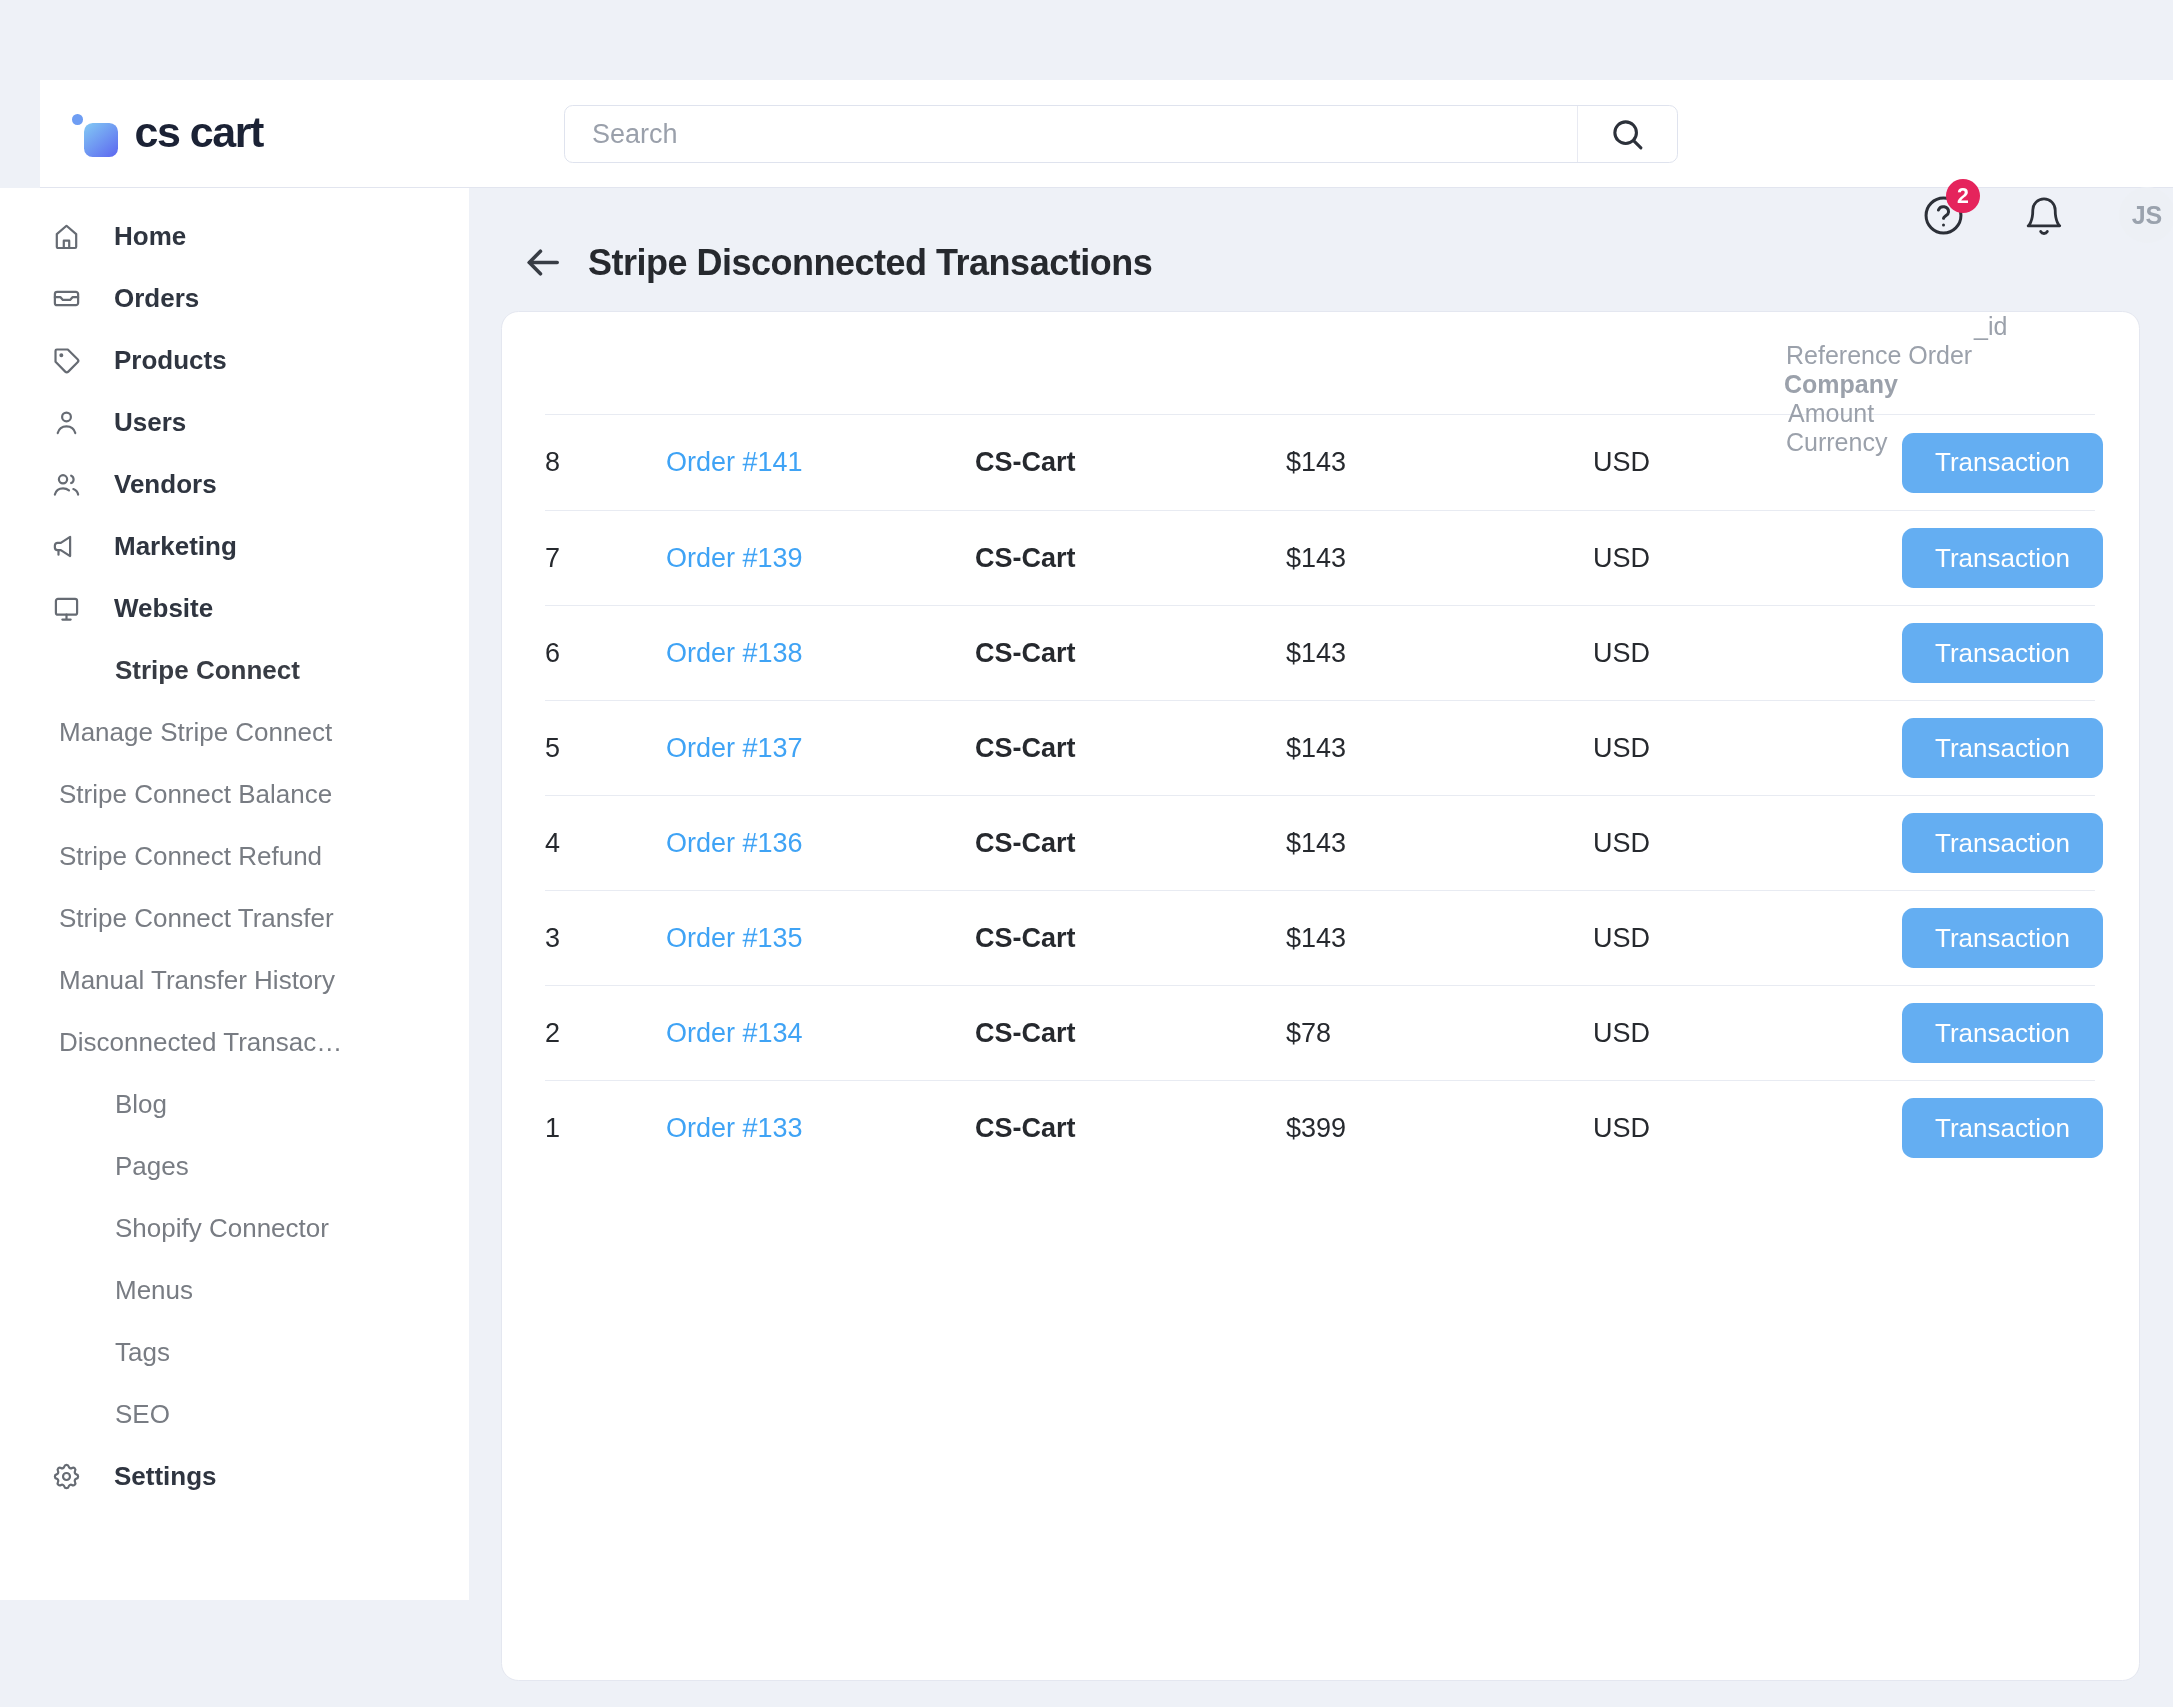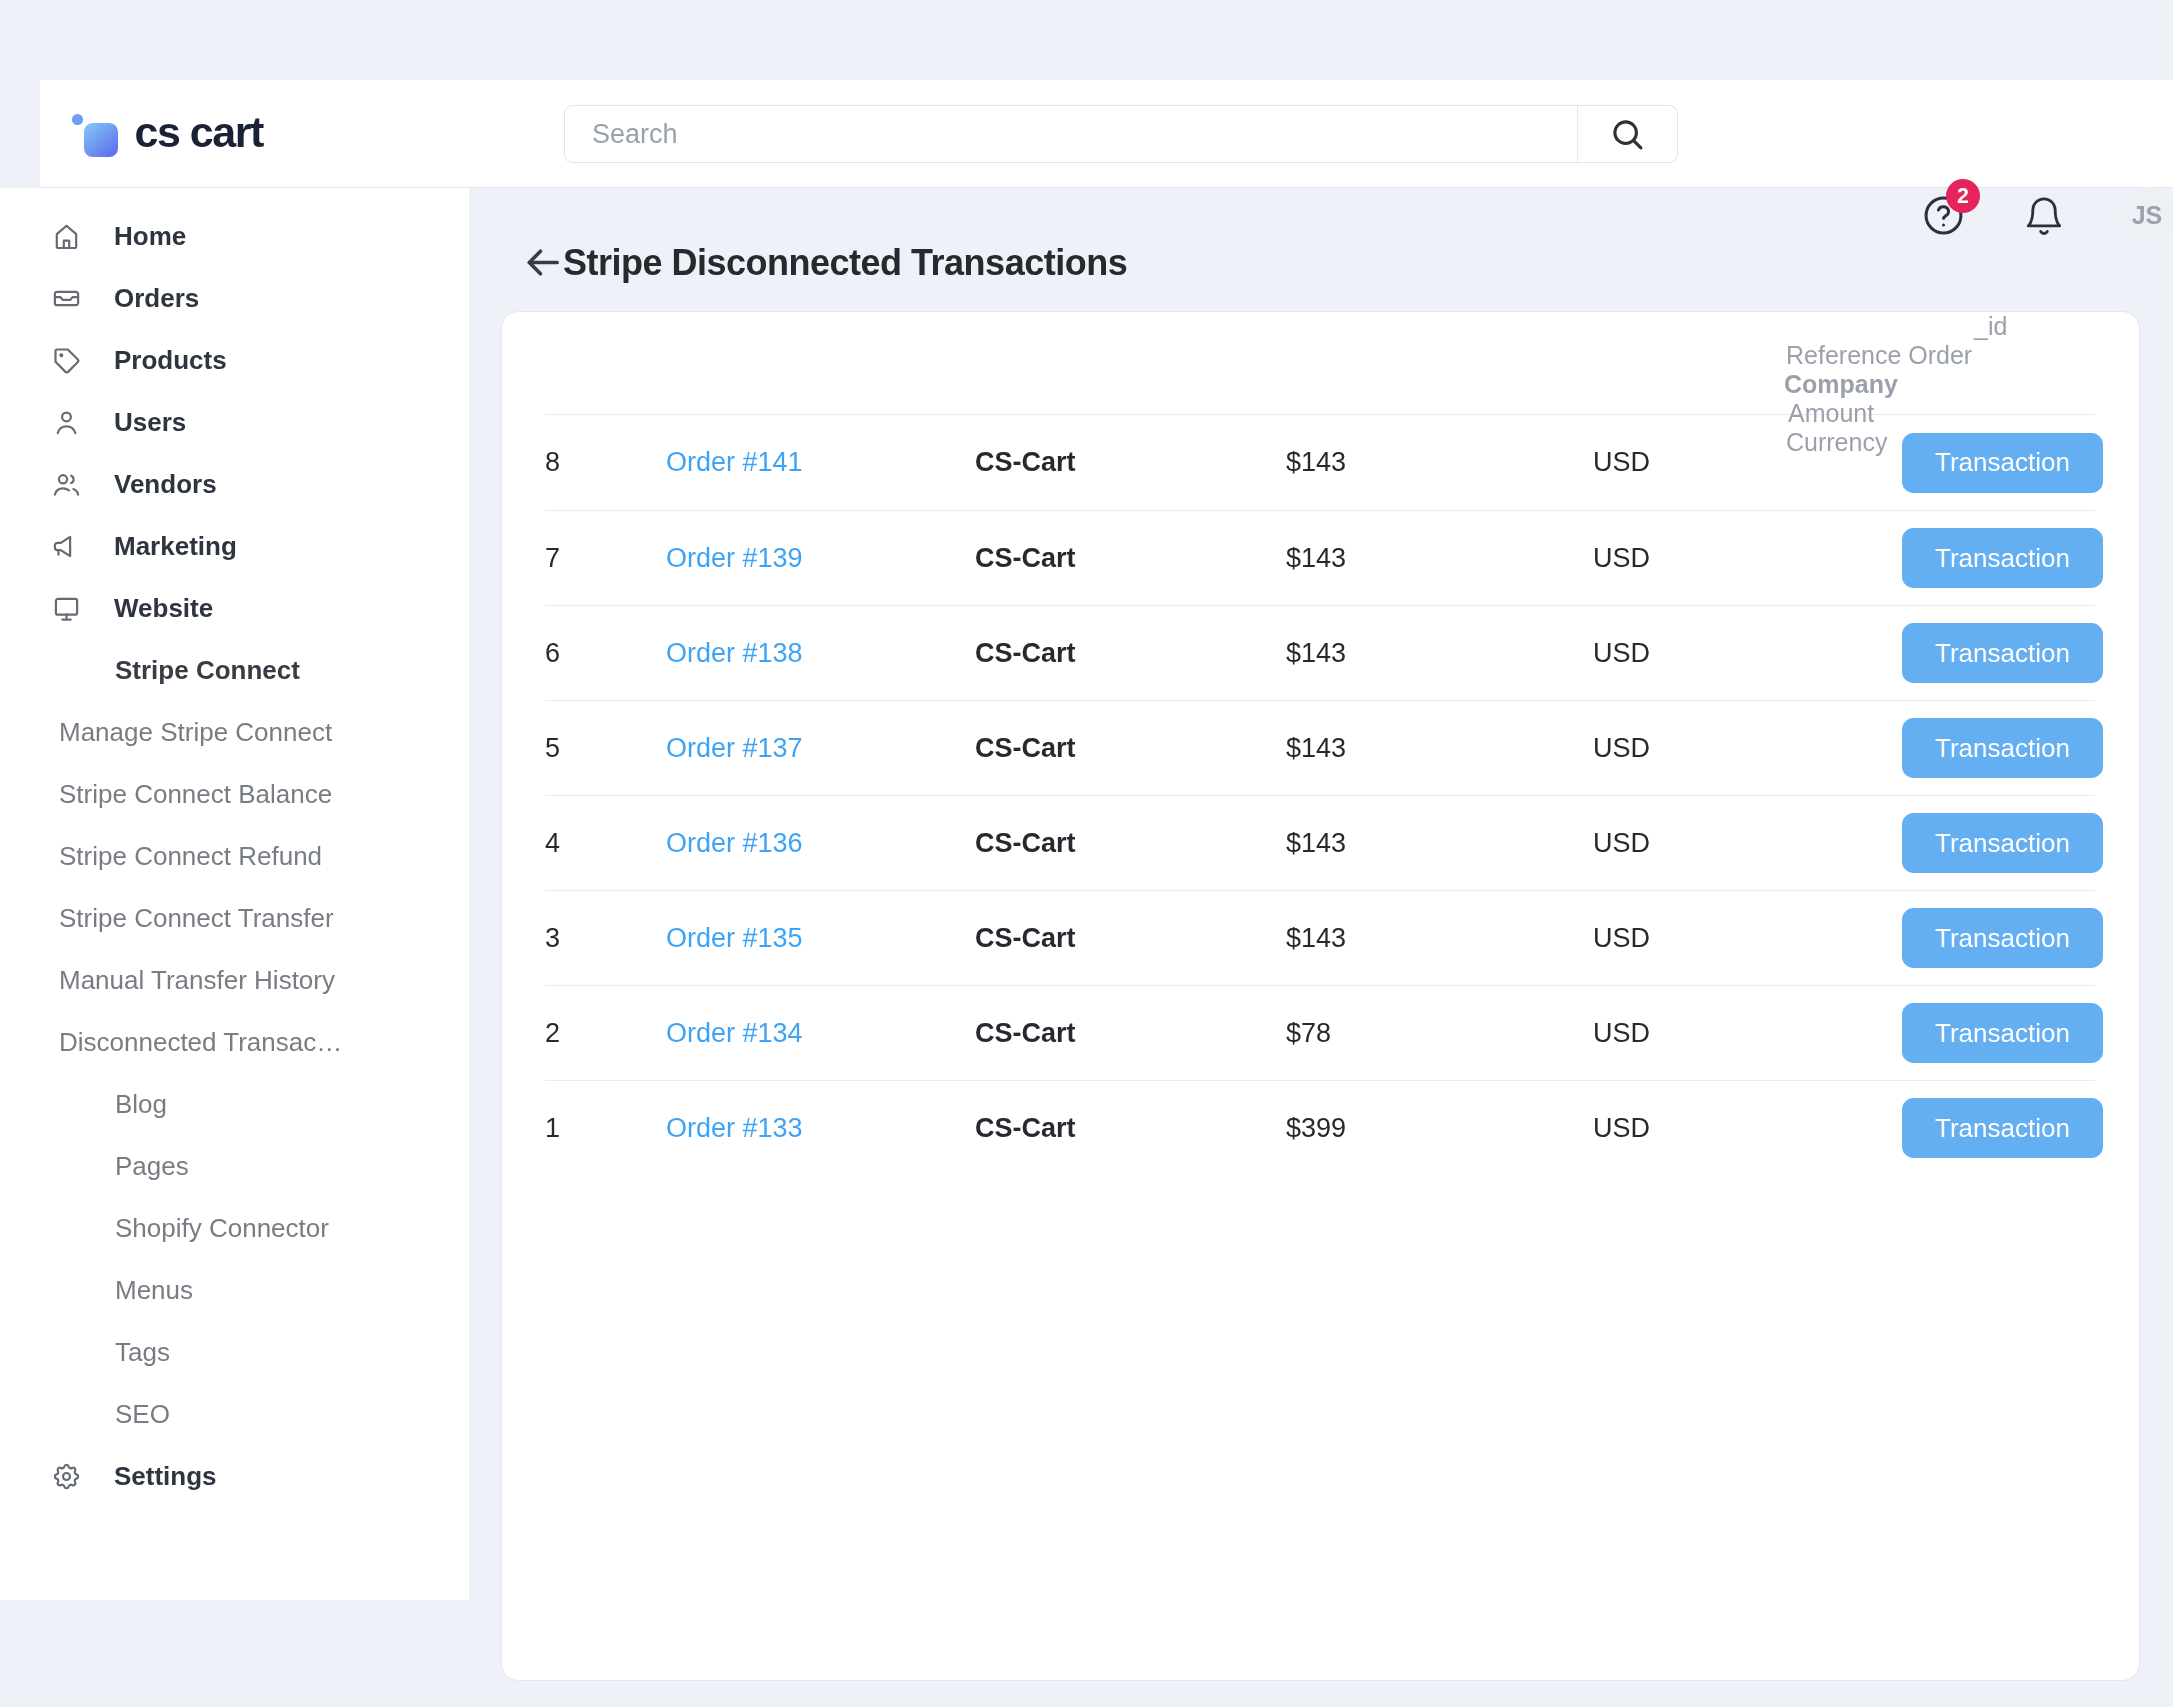--- a/index.html
+++ b/index.html
@@ -67,21 +67,21 @@
   .lvl0 .nav-label { font-weight:bold; }
   .lvl1 { padding-left:115px; }
   .lvl1 .nav-label { color:#787c83; font-weight:normal; }
   .lvl1.emph .nav-label { color:#383c44; font-weight:bold; }
   .lvl2 { padding-left:59px; }
   .lvl2 .nav-label { color:#787c83; font-weight:normal; font-size:26px; }
 
   
   .page-head {
     position:absolute; left:522px; top:239px; height:47px;
-    display:flex; align-items:center; 
+    display:flex; align-items:center; gap:25px;
   }
   .back-btn { width:41px; height:41px; cursor:pointer; color:#383d45; }
   .back-btn svg { width:41px; height:41px; fill:none; stroke:currentColor; stroke-width:2.1; stroke-linecap:round; stroke-linejoin:round; }
   .page-title { font-size:36px; font-weight:800; color:#26292e; letter-spacing:-0.5px; }
 
   .card {
     position:absolute; left:501px; top:311px; width:1639px; height:1370px;
     background:#ffffff; border:1px solid #e4e7f0; border-radius:17.5px;
     padding:0 44px 0 43px;
   }

